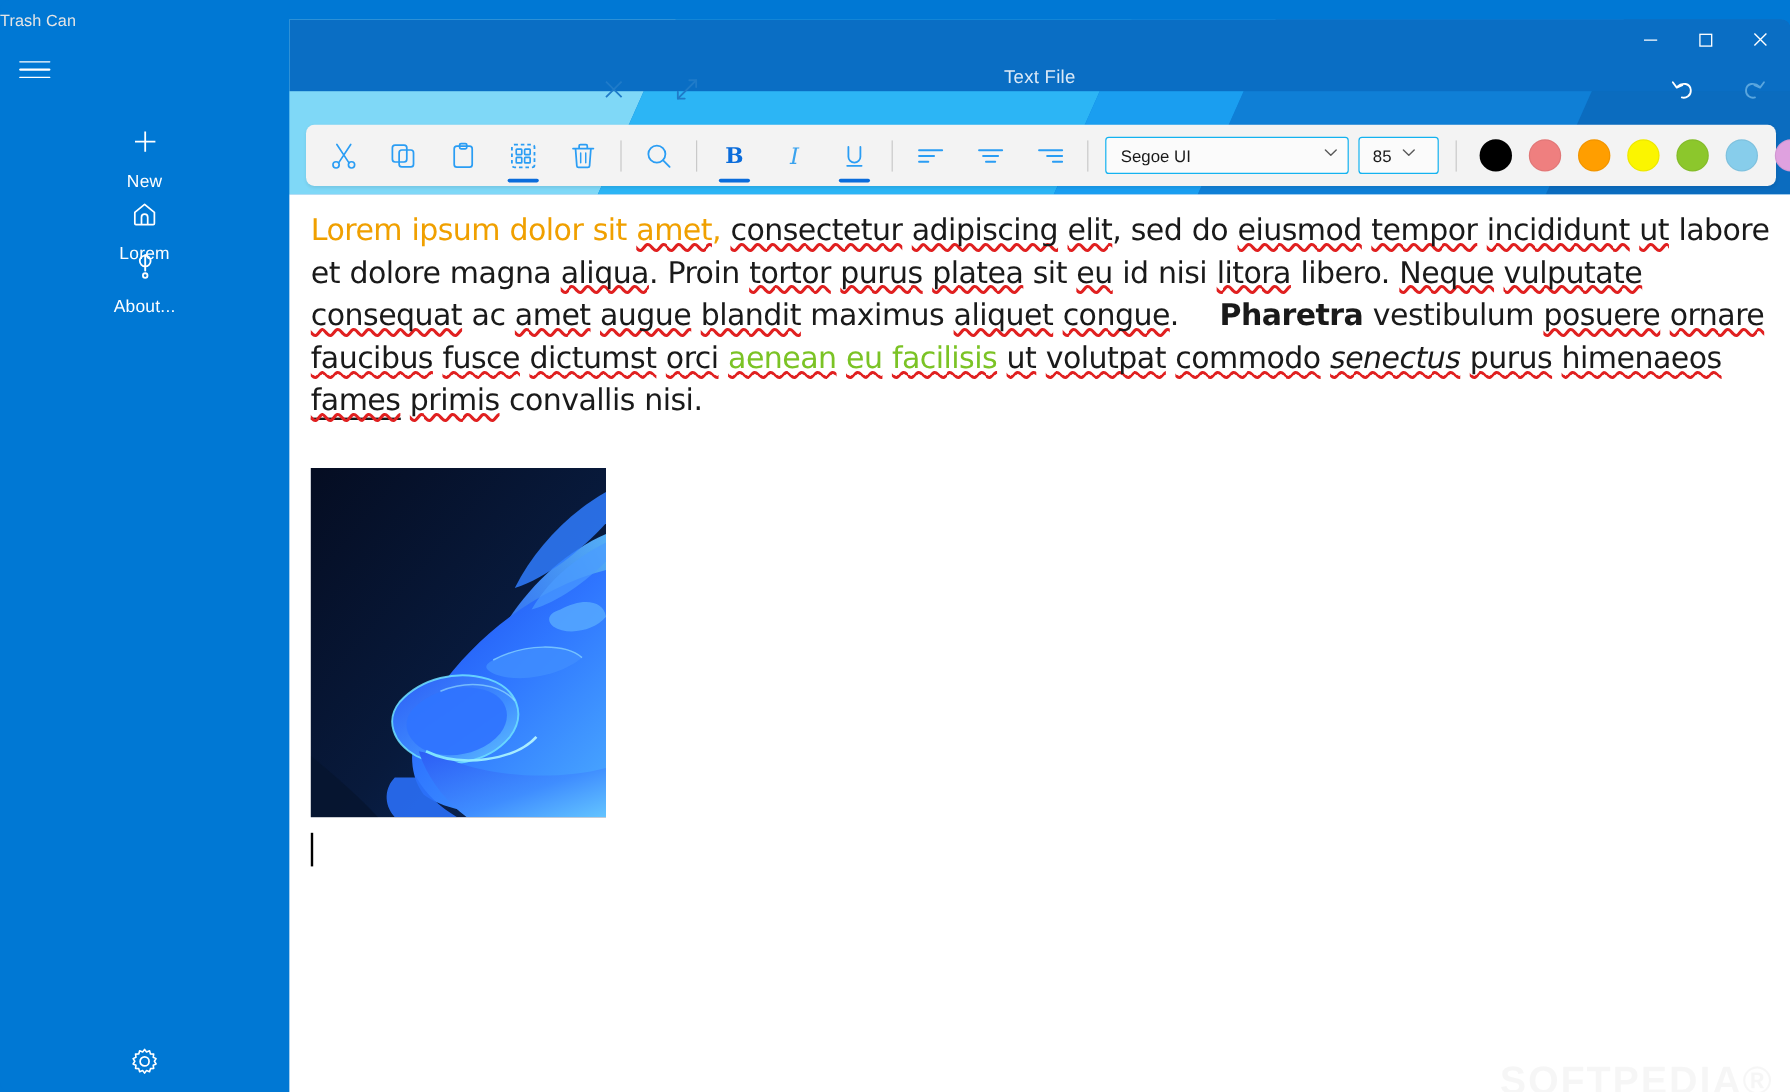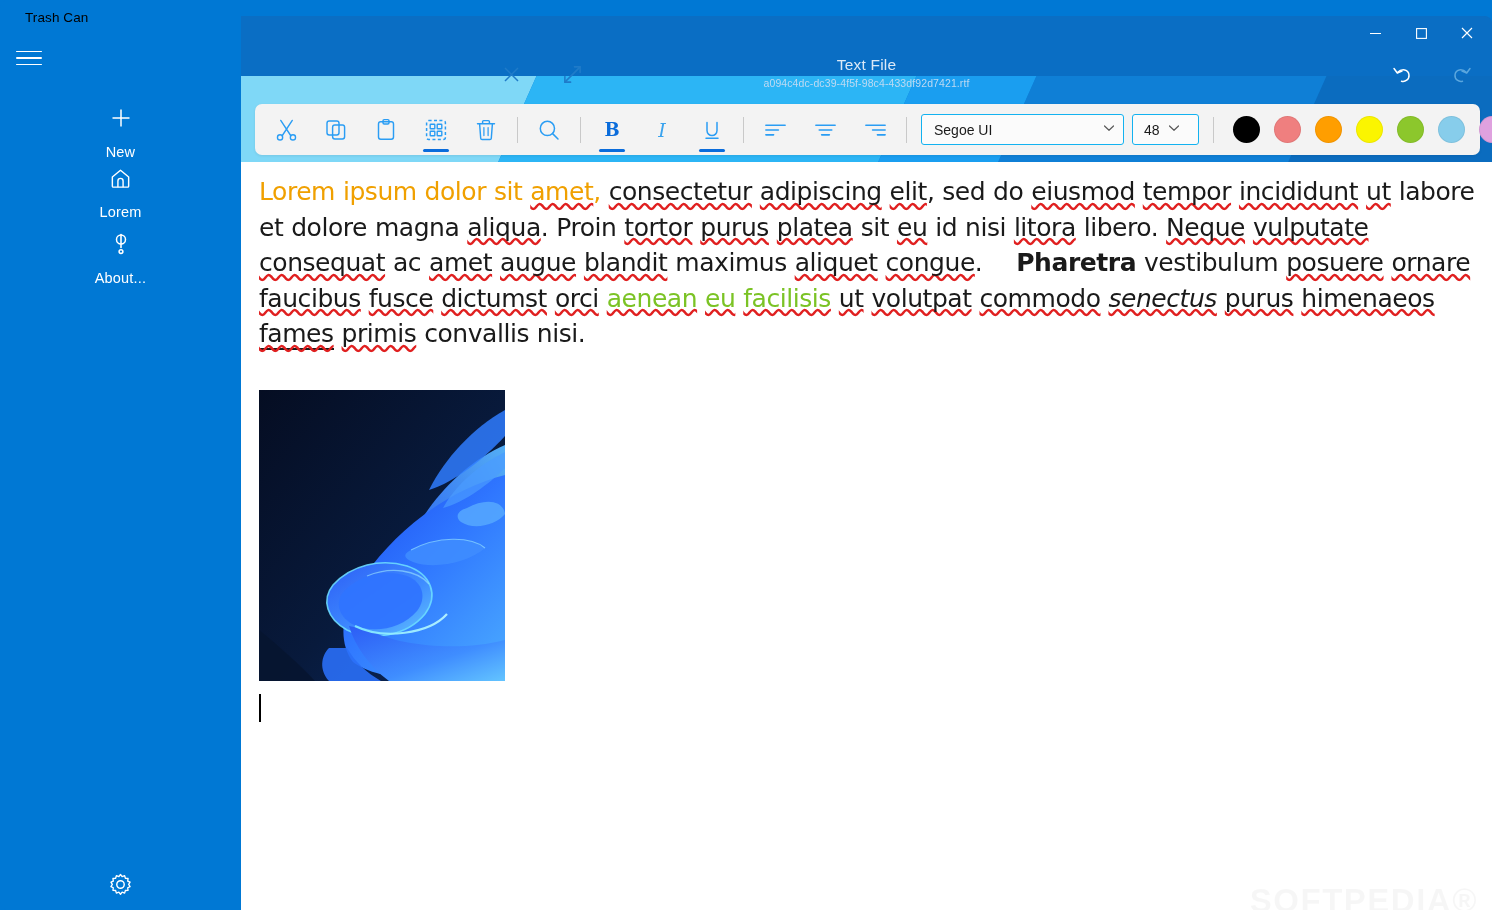--- a/index.html
+++ b/index.html
@@ -22,23 +22,23 @@
     left: 0; top: 0;
     width: 241px; height: 910px;
     background: #0078d4;
     color: #ffffff;
     border-top-left-radius: 8px;
     border-bottom-left-radius: 8px;
     overflow: hidden;
   }
   .sidebar-title {
     position: absolute;
-    left: 25px; top: 10px;
+    left: 0; top: 10px;
     font-size: 13.5px;
-    color: #000000;
+    color: #e5e5e5;
     letter-spacing: .1px;
   }
   .hamburger {
     position: absolute;
     left: 14px; top: 44px;
     width: 30px; height: 28px;
     display: flex; flex-direction: column;
     justify-content: center; gap: 5px;
     padding: 0 2px;
     cursor: pointer;
@@ -62,21 +62,21 @@
     display: flex; align-items: center; justify-content: center;
     flex: 0 0 52px;
   }
   .nav-item .nav-lbl {
     font-size: 14.5px;
     color: #ffffff;
     letter-spacing: .2px;
   }
   #nav-new    { top: 92px; }
   #nav-home   { top: 152px; }
-  #nav-about  { top: 218px; }
+  #nav-about  { top: 196px; }
   #nav-setting{ top: 858px; }
 
   
   #main {
     position: absolute;
     left: 241px; top: 16px;
     width: 1251px; height: 910px;
     overflow: hidden;
     border-top-right-radius: 8px;
     border-bottom-right-radius: 8px;
@@ -374,21 +374,20 @@
       </div>
       <div id="tb-redo" class="tb-icon">
         <svg width="26" height="26" viewBox="0 0 26 26">
           <path d="M17.5 11.5 C 13 7 6.5 8.5 6 14 C 5.6 18.6 10 21.2 13.5 20.2" stroke="#5aa6de" stroke-width="1.5" fill="none" stroke-linecap="round"></path>
           <path d="M21 7.5 L17.7 12 L13 10" stroke="#5aa6de" stroke-width="1.5" fill="none" stroke-linecap="round" stroke-linejoin="round"></path>
         </svg>
       </div>
 
       <div id="doc-title-wrap">
         <div id="doc-title">Text File</div>
-        <div id="doc-subtitle">a094c4dc-dc39-4f5f-98c4-433df92d7421.rtf</div>
       </div>
     </div>
 
     <div id="toolbar">
       <div class="spacer-sm"></div>
 
       <div class="tbtn">
         <svg width="25" height="25" viewBox="0 0 26 26">
           <path d="M7 3.5 L17.5 19.5 M19 3.5 L8.5 19.5" stroke="#2a9df4" stroke-width="1.45" fill="none" stroke-linecap="round"></path>
           <circle cx="6.3" cy="21.2" r="2.7" stroke="#2a9df4" stroke-width="1.45" fill="none"></circle>
@@ -485,21 +484,21 @@
       <div class="combo accent" id="font-combo">
         <span class="combo-val">Segoe UI</span>
         <span>
           <svg width="16" height="16" viewBox="0 0 16 16">
               <path d="M3.5 6 L8 10.3 L12.5 6" stroke="#5a5a5a" stroke-width="1.2" fill="none" stroke-linecap="round" stroke-linejoin="round"></path>
             </svg>
         </span>
       </div>
 
       <div class="combo accent" id="size-combo">
-        <span class="combo-val">48</span>
+        <span class="combo-val">85</span>
         <span>
           <svg width="16" height="16" viewBox="0 0 16 16">
               <path d="M3.5 6 L8 10.3 L12.5 6" stroke="#5a5a5a" stroke-width="1.2" fill="none" stroke-linecap="round" stroke-linejoin="round"></path>
             </svg>
         </span>
       </div>
 
       <div class="tsep" style="margin-left:14px"></div>
 
       <div id="swatch-zone">

